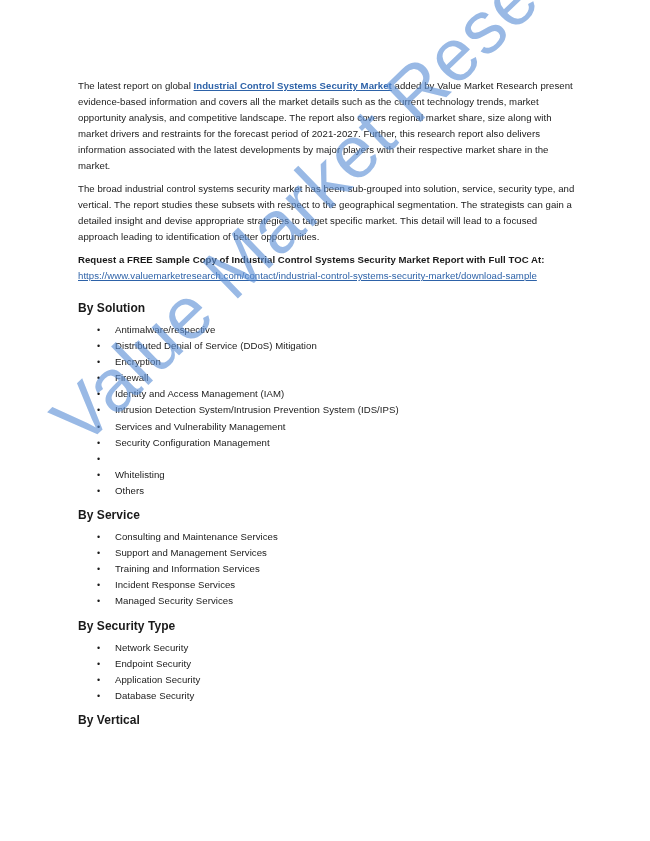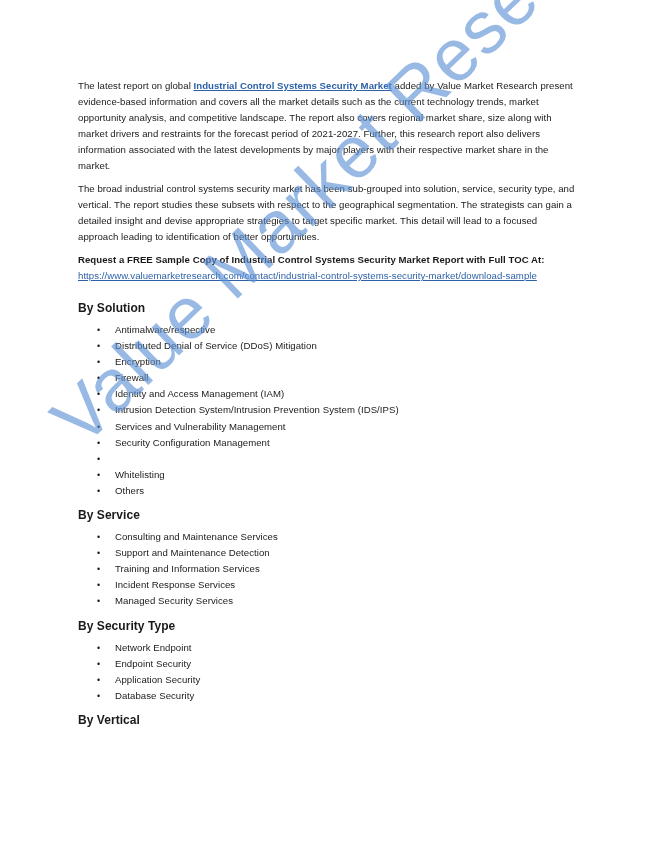--- a/index.html
+++ b/index.html
@@ -48,29 +48,29 @@
       <li><span class="bullet">•</span><span>Services and Vulnerability Management</span></li>
       <li><span class="bullet">•</span><span>Security Configuration Management</span></li>
       <li><span class="bullet">•</span></li>
       <li><span class="bullet">•</span><span>Whitelisting</span></li>
       <li><span class="bullet">•</span><span>Others</span></li>
     </ul>
 
     <h3>By Service</h3>
     <ul>
       <li><span class="bullet">•</span><span>Consulting and Maintenance Services</span></li>
-      <li><span class="bullet">•</span><span>Support and Maintenance Detection</span></li>
+      <li><span class="bullet">•</span><span>Support and Management Services</span></li>
       <li><span class="bullet">•</span><span>Training and Information Services</span></li>
       <li><span class="bullet">•</span><span>Incident Response Services</span></li>
       <li><span class="bullet">•</span><span>Managed Security Services</span></li>
     </ul>
 
     <h3>By Security Type</h3>
     <ul>
-      <li><span class="bullet">•</span><span>Network Endpoint</span></li>
+      <li><span class="bullet">•</span><span>Network Security</span></li>
       <li><span class="bullet">•</span><span>Endpoint Security</span></li>
       <li><span class="bullet">•</span><span>Application Security</span></li>
       <li><span class="bullet">•</span><span>Database Security</span></li>
     </ul>
 
     <h3>By Vertical</h3>
   </div>
 
   <div class="watermark">Value Market Research</div>
 </div>

